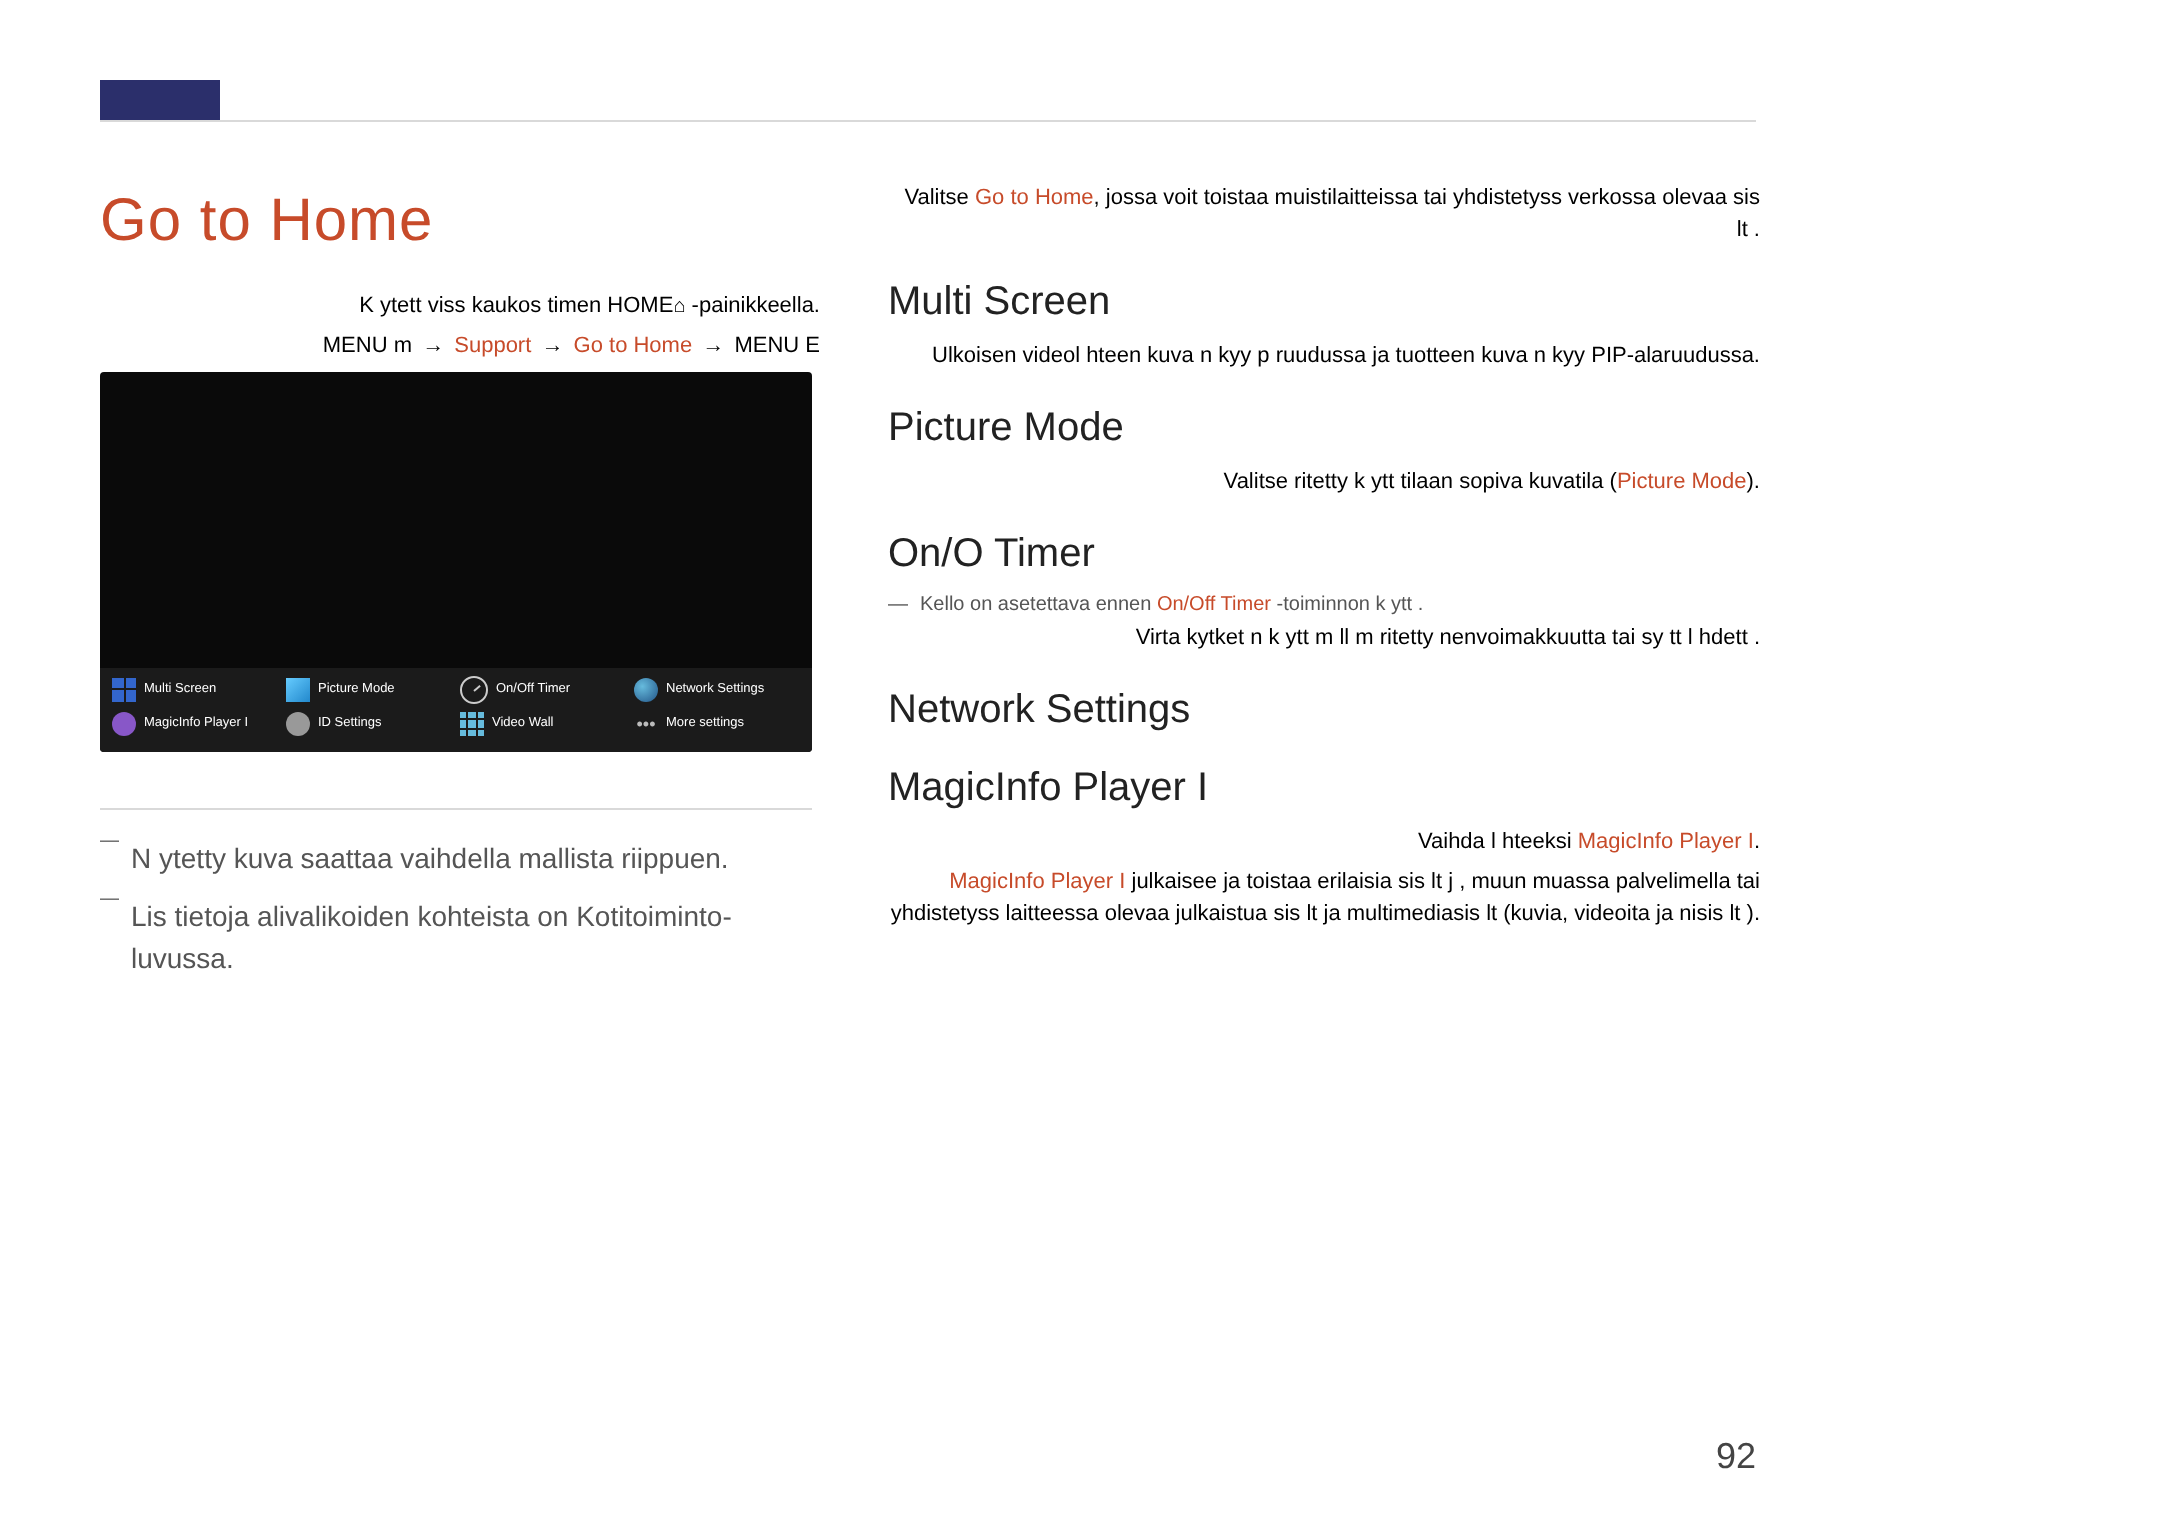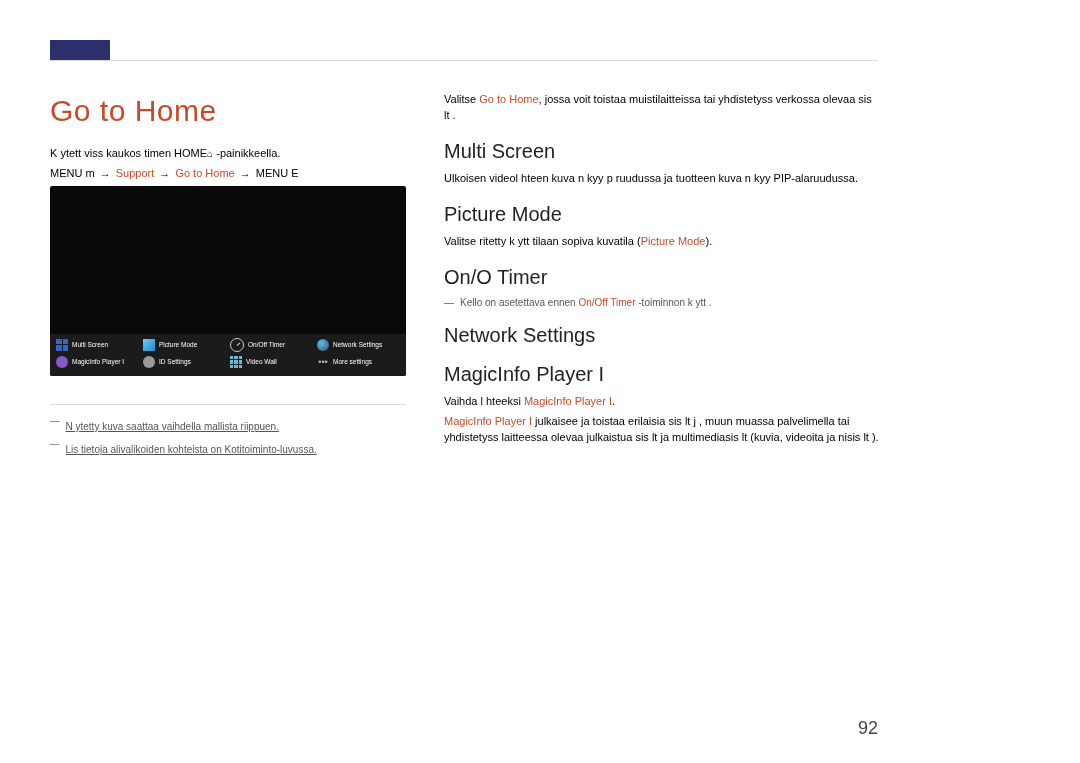--- a/index.html
+++ b/index.html
@@ -13,22 +13,22 @@
   .page { width:924px; height:763px; position:relative; box-sizing:border-box; padding: 48px 44px 0 50px; }
   .head-rule { position:absolute; left:50px; right:46px; top:60px; border-top:1px solid var(--light-border); }
   .head-block { position:absolute; left:50px; top:40px; width:60px; height:20px; background:var(--headbar); }
 
   .columns { display:flex; gap:34px; margin-top:40px; }
   .col-left  { width:360px; flex:none; }
   .col-right { flex:1; min-width:0; }
 
   h1.goto { color:var(--accent); font-weight:400; font-size:30px; margin:6px 0 18px 0; letter-spacing:0.5px; }
   h2.sec  { color:#222; font-weight:400; font-size:20px; margin:16px 0 8px 0; }
-  p.body  { font-size:11px; color:#000; margin:4px 0; line-height:1.45; }
-  p.note  { font-size:10px; color:var(--muted); margin:4px 0; line-height:1.5;text-decoration:underline; }
+  p.body  { font-size:11px; color:#000; margin:4px 0; line-height:1.45;text-align:right; }
+  p.note  { font-size:14px; color:var(--muted); margin:4px 0; line-height:1.5; }
   .accent-inline { color:var(--accent); }
 
   .menu-path { font-size:11px; margin:6px 0 16px 0; }
   .menu-path .sep { margin:0 2px; }
 
   .screenshot { width:356px; height:190px; background:#0a0a0a; border-radius:2px; position:relative; overflow:hidden; }
   .ss-bottom { position:absolute; left:0; right:0; bottom:0; background:#1b1b1b; padding:4px 6px 8px 6px; }
   .ss-grid { display:grid; grid-template-columns: repeat(4, 1fr); gap:4px; }
   .ss-item { display:flex; align-items:center; gap:4px; }
   .ss-icon { width:12px; height:12px; display:inline-block; flex:none; }
@@ -160,20 +160,21 @@
         <span>Valitse ritetty k ytt tilaan sopiva kuvatila (</span><span class="accent-inline">Picture Mode</span><span>).</span>
       </p>
 
       <h2 class="sec">On/O  Timer</h2>
       <div class="arrow-row">
         <span class="arrow">―</span>
         <span>
           <span>Kello on asetettava ennen </span><span class="accent-inline">On/Off Timer</span><span> -toiminnon k ytt  .</span>
         </span>
       </div>
+      <p class="body">Virta kytket  n k ytt m ll  m  ritetty    nenvoimakkuutta tai sy tt l hdett .</p>
 
       <h2 class="sec">Network Settings</h2>
 
       <h2 class="sec">MagicInfo Player I</h2>
       <p class="body">
         <span>Vaihda l hteeksi </span><span class="accent-inline">MagicInfo Player I</span><span>.</span>
       </p>
       <p class="body">
         <span class="accent-inline">MagicInfo Player I</span><span> julkaisee ja toistaa erilaisia sis lt j , muun muassa palvelimella tai yhdistetyss  laitteessa olevaa julkaistua sis lt   ja multimediasis lt   (kuvia, videoita ja   nisis lt  ).</span>
       </p>

